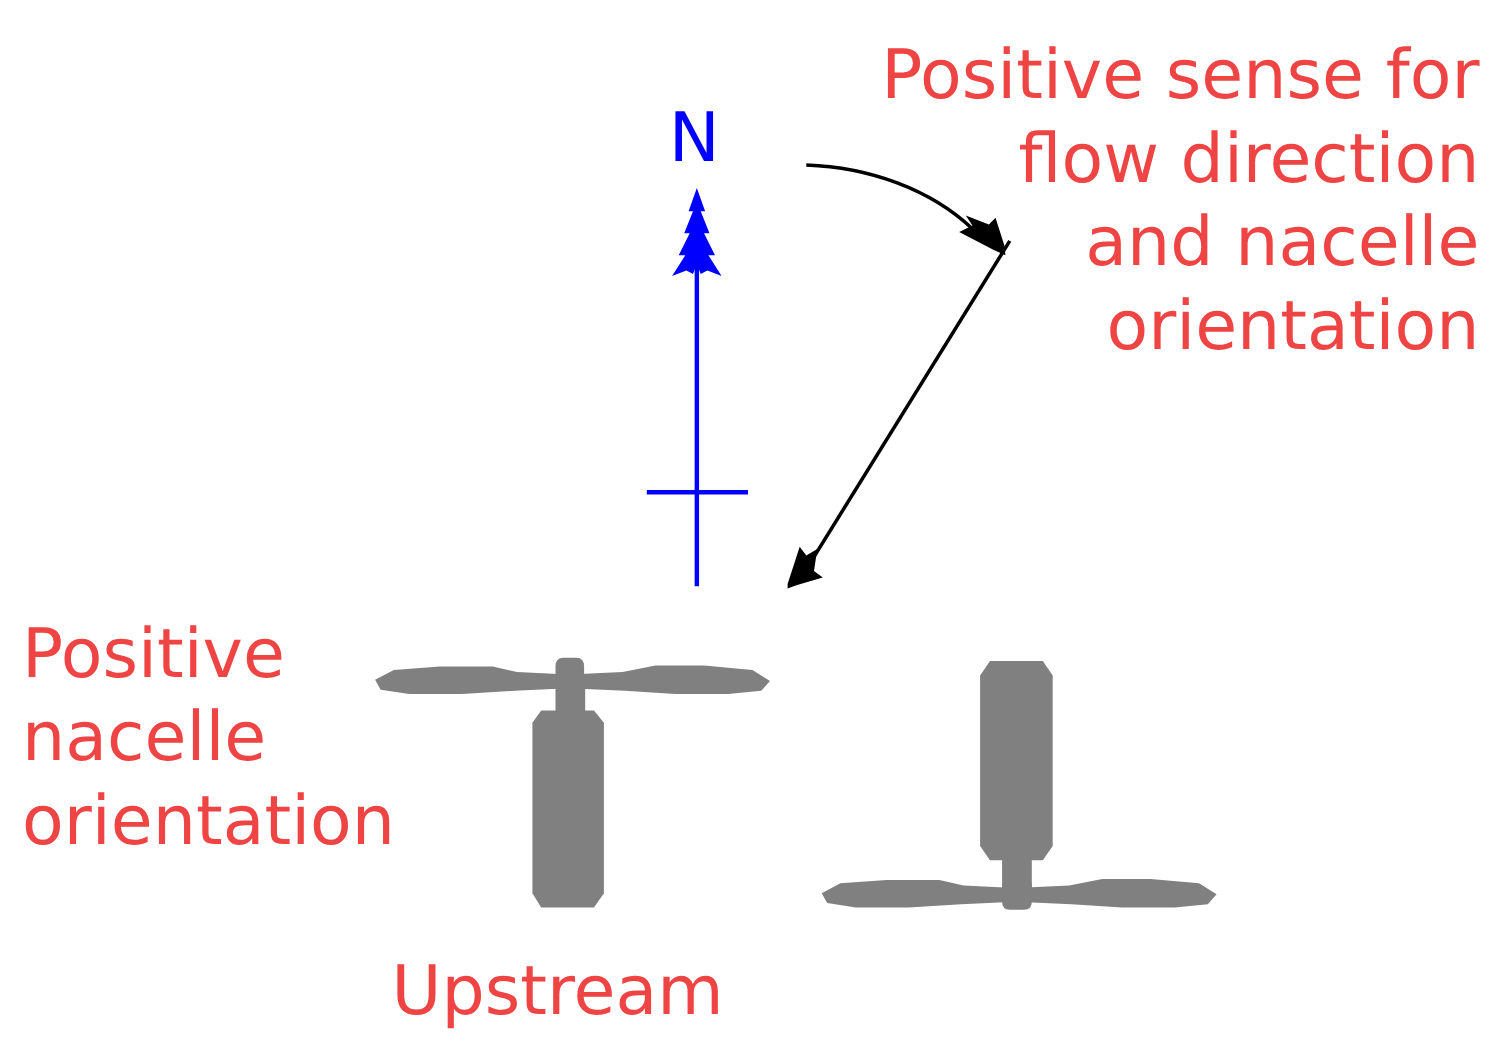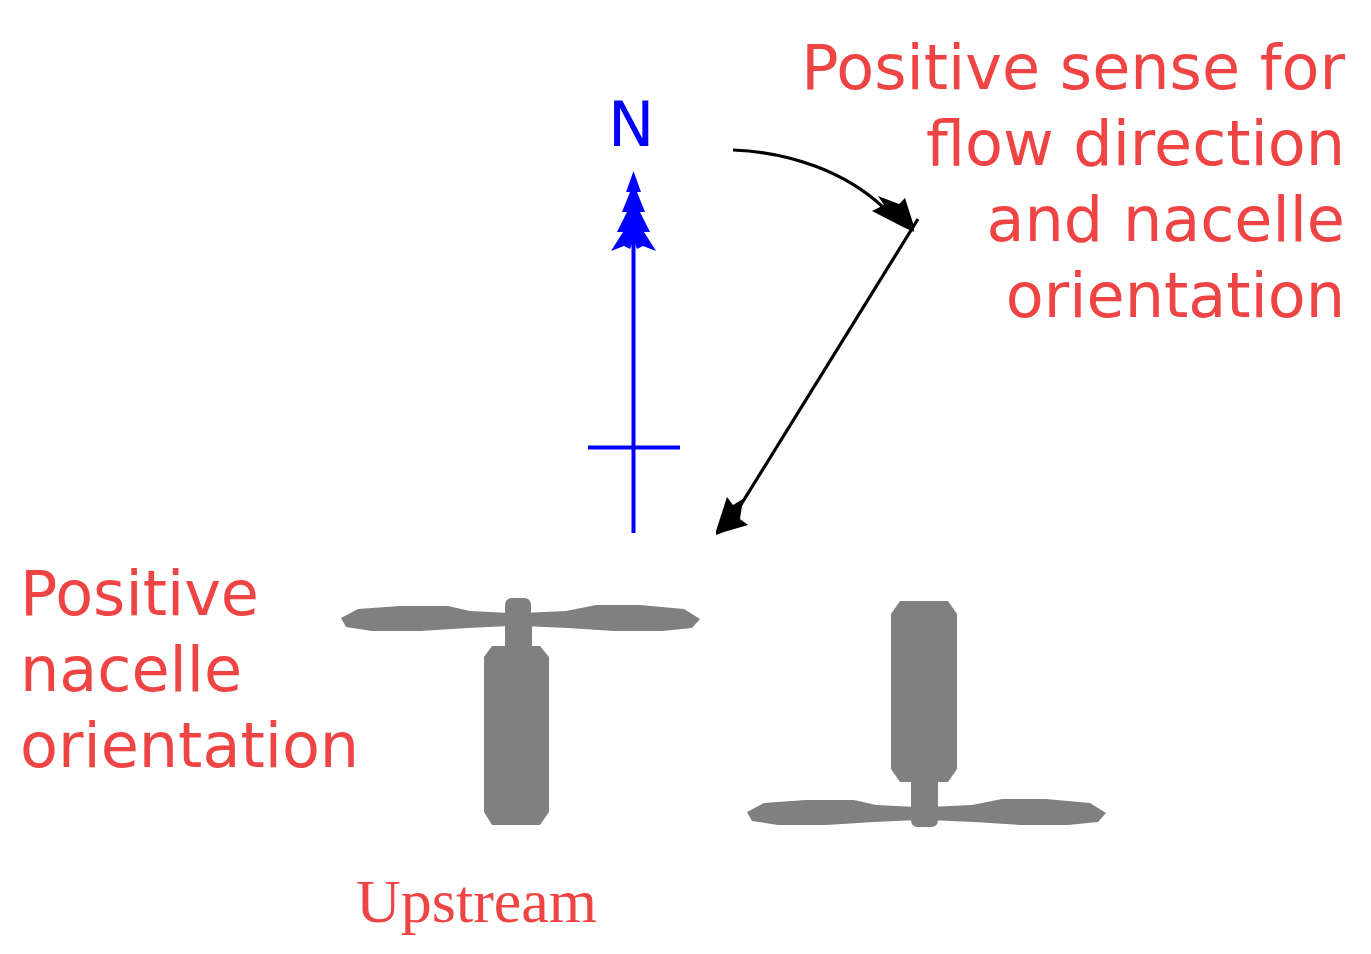--- a/index.html
+++ b/index.html
@@ -53,21 +53,20 @@
     top: 94px;
     font-size: 62px;
     color: #0000ff;
     line-height: 62px;
   }
   #upstream-label {
     left: 356px;
     top: 866px;
     font-size: 62px;
     line-height: 70px;
-    font-family: Liberation Serif, serif;
   }
   #downstream-label {
     left: 730px;
     top: 866px;
     font-size: 62px;
     line-height: 70px;
   }
 </style>
 </head>
 <body>

